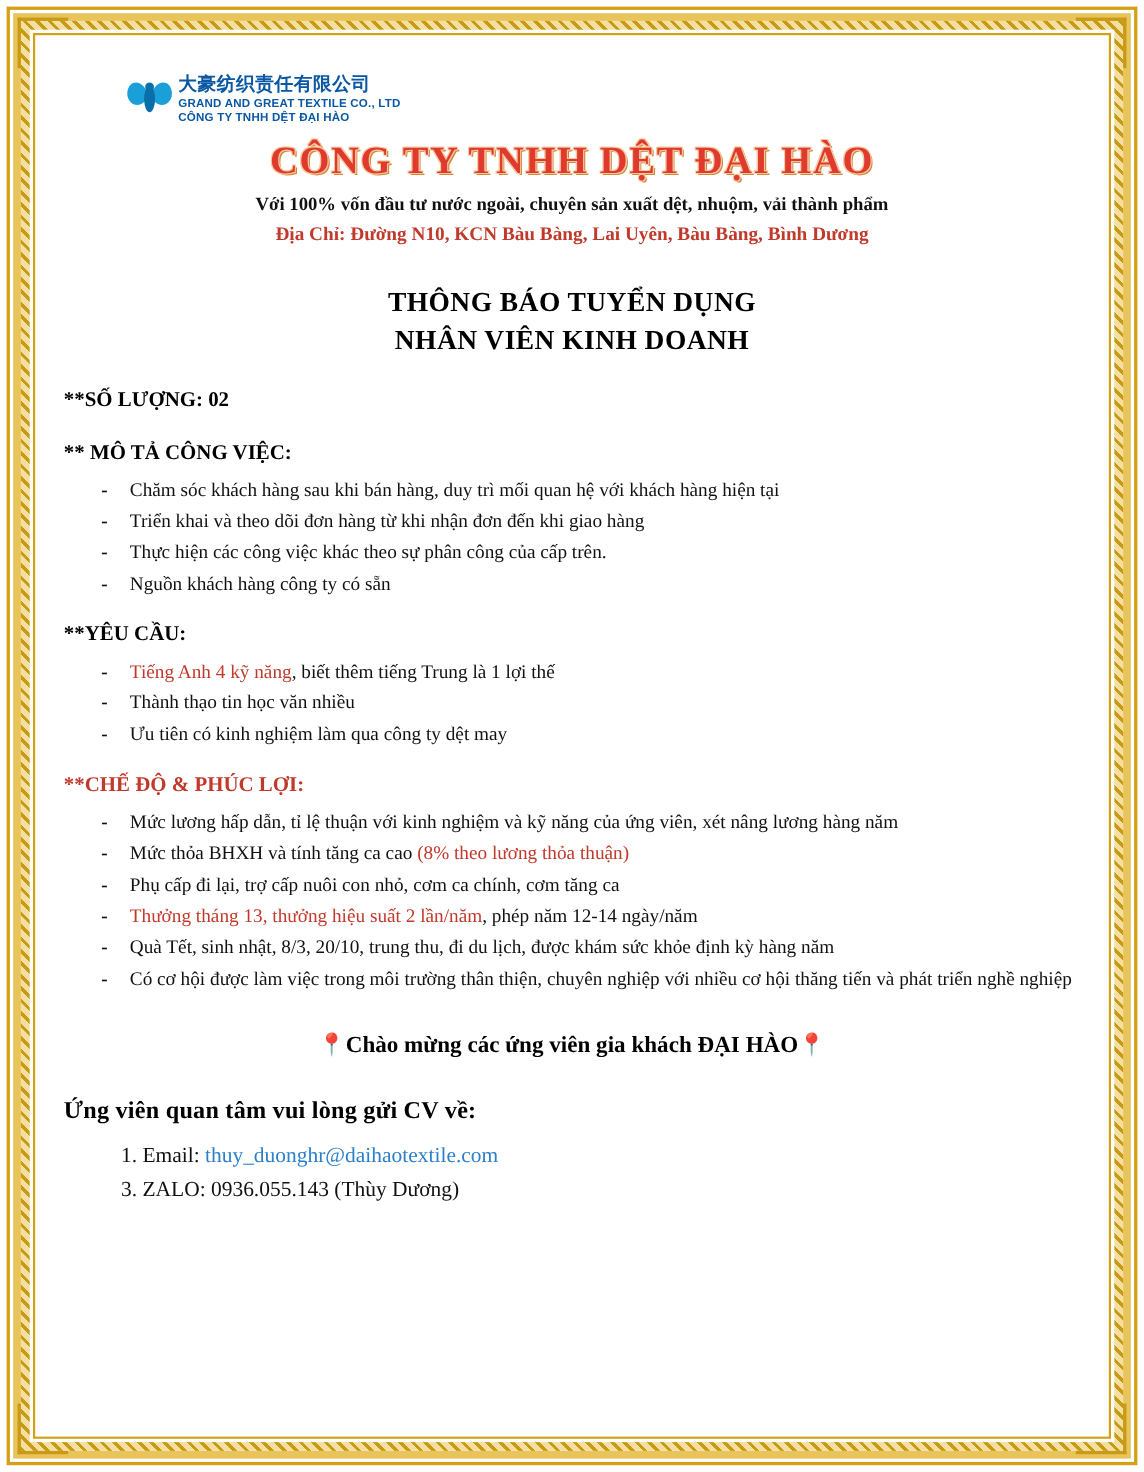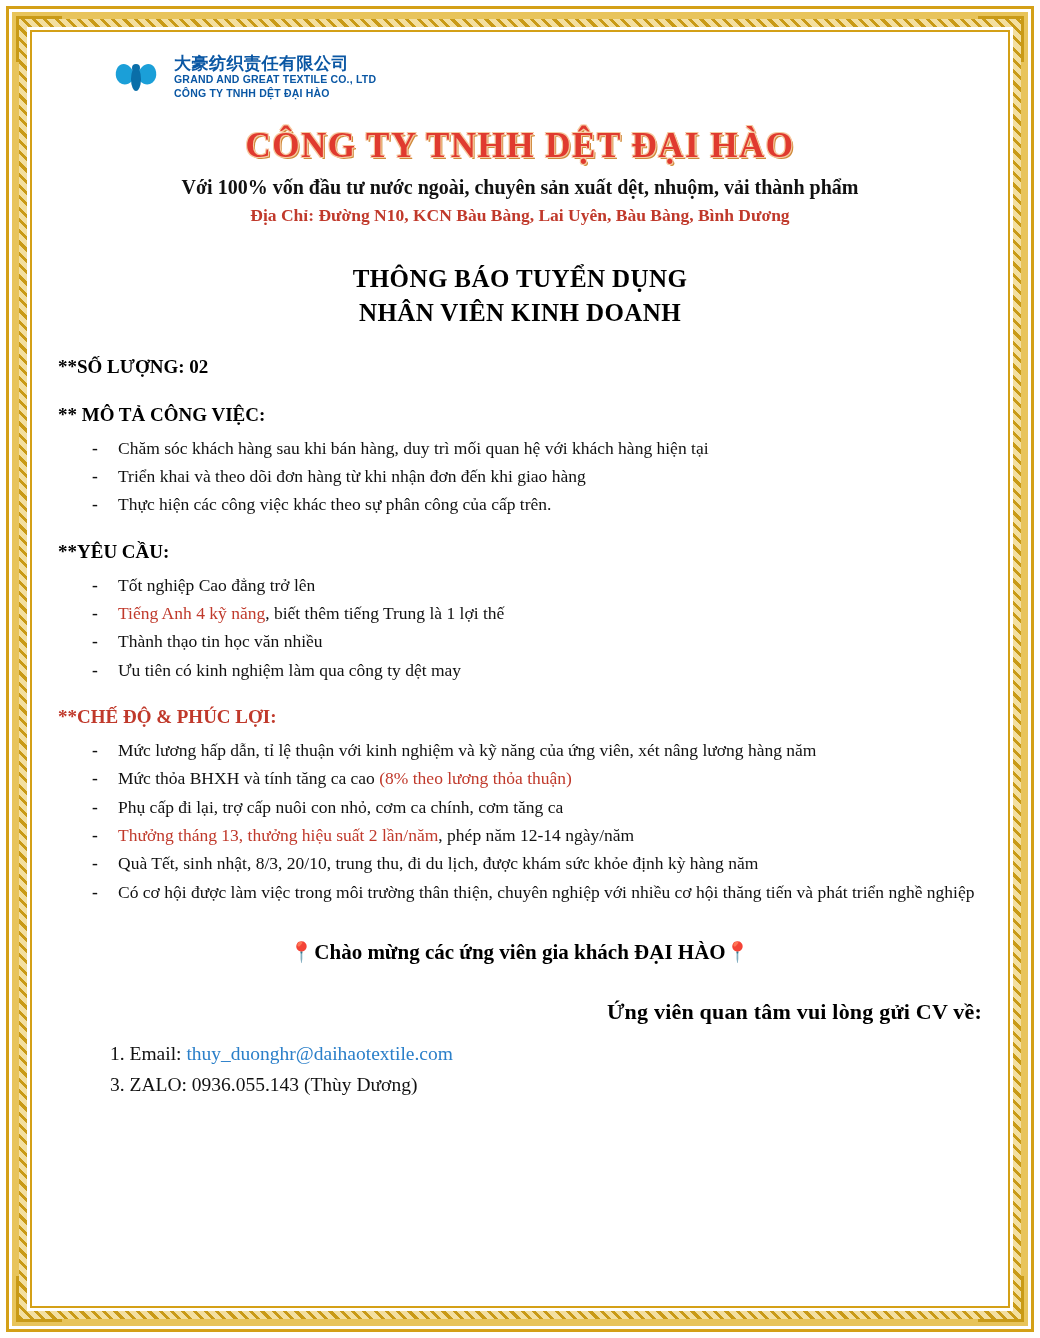--- a/index.html
+++ b/index.html
@@ -75,22 +75,21 @@
     top: 34px;
     width: 960px;
     height: 1270px;
     box-sizing: border-box;
     padding: 0 18px;
   }
 
   
   .logo-row {
     display: flex;
-    align-items: center;
-    gap: 12px;
+    align-items: flex-end;
     padding-left: 52px;
     padding-top: 6px;
     height: 74px;
   }
   .logo-mark {
     width: 52px;
     height: 52px;
     position: relative;
     flex: 0 0 auto;
   }
@@ -133,21 +132,21 @@
     margin-top: 12px;
     text-shadow:
       -1px -1px 0 #f6c9a0,
       1px -1px 0 #f6c9a0,
       -1px 1px 0 #f6c9a0,
       1px 1px 0 #f6c9a0,
       2px 2px 0 #cf8a3a;
   }
   .company-sub {
     text-align: center;
-    font-size: 20px;
+    font-size: 17px;
     font-weight: bold;
     color: #111;
     margin-top: 10px;
   }
   .company-addr {
     text-align: center;
     font-size: 17.5px;
     font-weight: bold;
     color: #c0392b;
     margin-top: 6px;
@@ -206,21 +205,21 @@
     color: #000;
   }
   .pin {
     display: inline-block;
     font-size: 20px;
     color: #000;
   }
 
   
   .cv-call {
-    text-align: right;
+    text-align: left;
     font-size: 22px;
     font-weight: bold;
     margin-top: 34px;
     color: #000;
     letter-spacing: 0.2px;
   }
 
   .contact-list {
     margin-top: 14px;
     padding-left: 52px;
@@ -275,25 +274,25 @@
       <div>NHÂN VIÊN KINH DOANH</div>
     </div>
 
     <div class="section-head">**SỐ LƯỢNG: 02</div>
 
     <div class="section-head">** MÔ TẢ CÔNG VIỆC:</div>
     <ul class="bullets" id="jd-list">
         <li>Chăm sóc khách hàng sau khi bán hàng, duy trì mối quan hệ với khách hàng hiện tại</li>
         <li>Triển khai và theo dõi đơn hàng từ khi nhận đơn đến khi giao hàng</li>
         <li>Thực hiện các công việc khác theo sự phân công của cấp trên.</li>
+        <li class="red">Nguồn khách hàng công ty có sẵn</li>
       </ul>
 
     <div class="section-head tight">**YÊU CẦU:</div>
     <ul class="bullets" id="req-list">
-        <li><span>Tốt nghiệp Cao đẳng trở lên</span></li>
         <li><span class="hl">Tiếng Anh 4 kỹ năng</span><span>, biết thêm tiếng Trung là 1 lợi thế</span></li>
         <li><span>Thành thạo tin học văn nhiều</span></li>
         <li><span>Ưu tiên có kinh nghiệm làm qua công ty dệt may</span></li>
       </ul>
 
     <div class="section-head red tight">**CHẾ ĐỘ &amp; PHÚC LỢI:</div>
     <ul class="bullets" id="ben-list">
         <li><span>Mức lương hấp dẫn, tỉ lệ thuận với kinh nghiệm và kỹ năng của ứng viên, xét nâng lương hàng năm</span></li>
         <li><span>Mức thỏa BHXH và tính tăng ca cao </span><span class="hl">(8% theo lương thỏa thuận)</span></li>
         <li><span>Phụ cấp đi lại, trợ cấp nuôi con nhỏ, cơm ca chính, cơm tăng ca</span></li>

